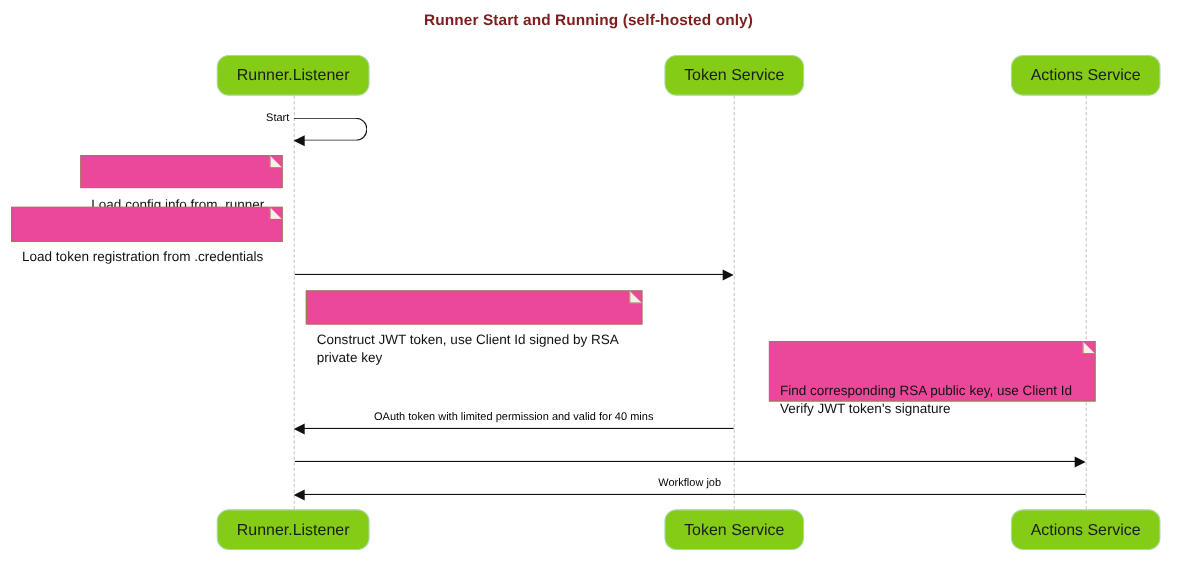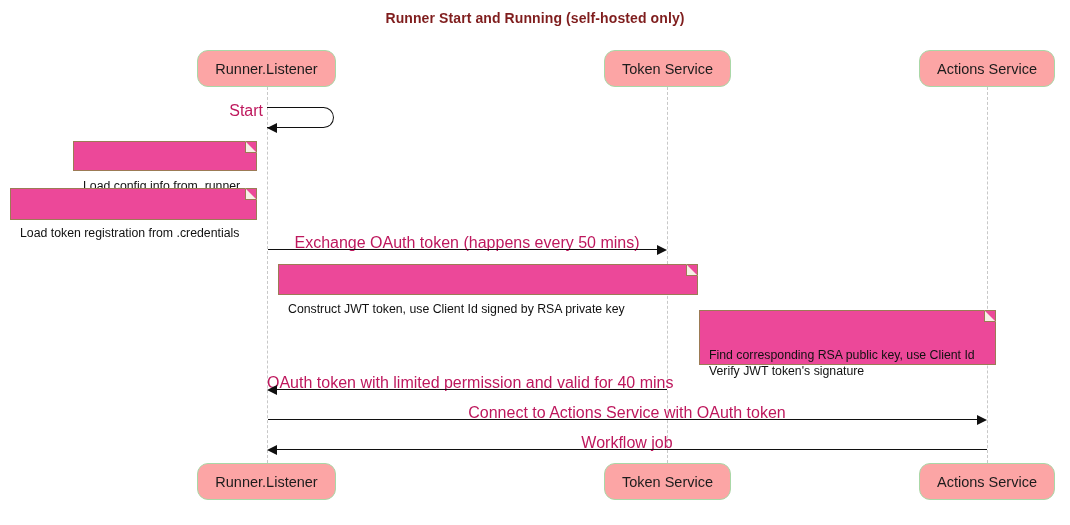--- a/index.html
+++ b/index.html
@@ -31,21 +31,21 @@
     letter-spacing: 0.1px;
   }
   .lifeline {
     position: absolute;
     width: 0;
     border-left: 1px dashed #c8c8c8;
   }
   .participant {
     position: absolute;
     box-sizing: border-box;
-    background: #fca5a5;
+    background: #84cc16;
     border: 1px solid #a9d8a7;
     border-radius: 11px;
     display: flex;
     align-items: center;
     justify-content: center;
     font-size: 14.5px;
     color: #1c1c1c;
     height: 37px;
     white-space: nowrap;
   }
@@ -92,22 +92,22 @@
     border-bottom: 5px solid transparent;
   }
   .arrow-head.right {
     border-left: 10px solid #101010;
   }
   .arrow-head.left {
     border-right: 10px solid #101010;
   }
   .msg-label {
     position: absolute;
-    font-size: 16px;
-    color: #be185d;
+    font-size: 10px;
+    color: #000000;
     white-space: nowrap;
     text-align: center;
   }
   .self-loop {
     position: absolute;
     box-sizing: border-box;
     border: 1.4px solid #101010;
     border-left: none;
     border-top-right-radius: 11px;
     border-bottom-right-radius: 11px;
@@ -142,44 +142,42 @@
   <div class="note" style="left:73px; top:141px; width:184px; height:30px;">
     <span class="fold"></span>
     <span>Load config info from .runner</span>
   </div>
 
   <div class="note" style="left:10px; top:188px; width:247px; height:32px;">
     <span class="fold"></span>
     <span>Load token registration from .credentials</span>
   </div>
 
-  <div class="msg-label" style="left:267px; top:234px; width:400px;">Exchange OAuth token (happens every 50 mins)</div>
   <div class="msg-line" style="left:268px; top:249px; width:391px;"></div>
   <div class="arrow-head right" style="left:657px; top:244.5px;"></div>
 
-  <div class="note" style="left:278px; top:264px; width:420px; height:31px;">
+  <div class="note" style="left:278px; top:264px; width:306px; height:31px;">
     <span class="fold"></span>
     <span>Construct JWT token, use Client Id signed by RSA private key</span>
   </div>
 
   <div class="note" style="left:679px; top:310px; width:297px; height:55px;margin-left:20px;">
     <span class="fold"></span>
     <span>Find corresponding RSA public key, use Client Id
 Verify JWT token's signature</span>
   </div>
 
   <div class="msg-label" style="left:267px; top:374px; width:400px;">OAuth token with limited permission and valid for 40 mins</div>
   <div class="msg-line" style="left:276px; top:389px; width:391px;"></div>
   <div class="arrow-head left" style="left:267px; top:384.5px;"></div>
 
-  <div class="msg-label" style="left:267px; top:404px; width:720px;">Connect to Actions Service with OAuth token</div>
   <div class="msg-line" style="left:268px; top:419px; width:711px;"></div>
   <div class="arrow-head right" style="left:977px; top:414.5px;"></div>
 
-  <div class="msg-label" style="left:267px; top:434px; width:720px;text-decoration:underline;">Workflow job</div>
+  <div class="msg-label" style="left:267px; top:434px; width:720px;">Workflow job</div>
   <div class="msg-line" style="left:276px; top:449px; width:711px;"></div>
   <div class="arrow-head left" style="left:267px; top:444.5px;"></div>
 
   <div class="participant" style="left:197px; top:463px; width:139px;">
     <span>Runner.Listener</span>
   </div>
   <div class="participant" style="left:604px; top:463px; width:127px;">
     <span>Token Service</span>
   </div>
   <div class="participant" style="left:919px; top:463px; width:136px;">

